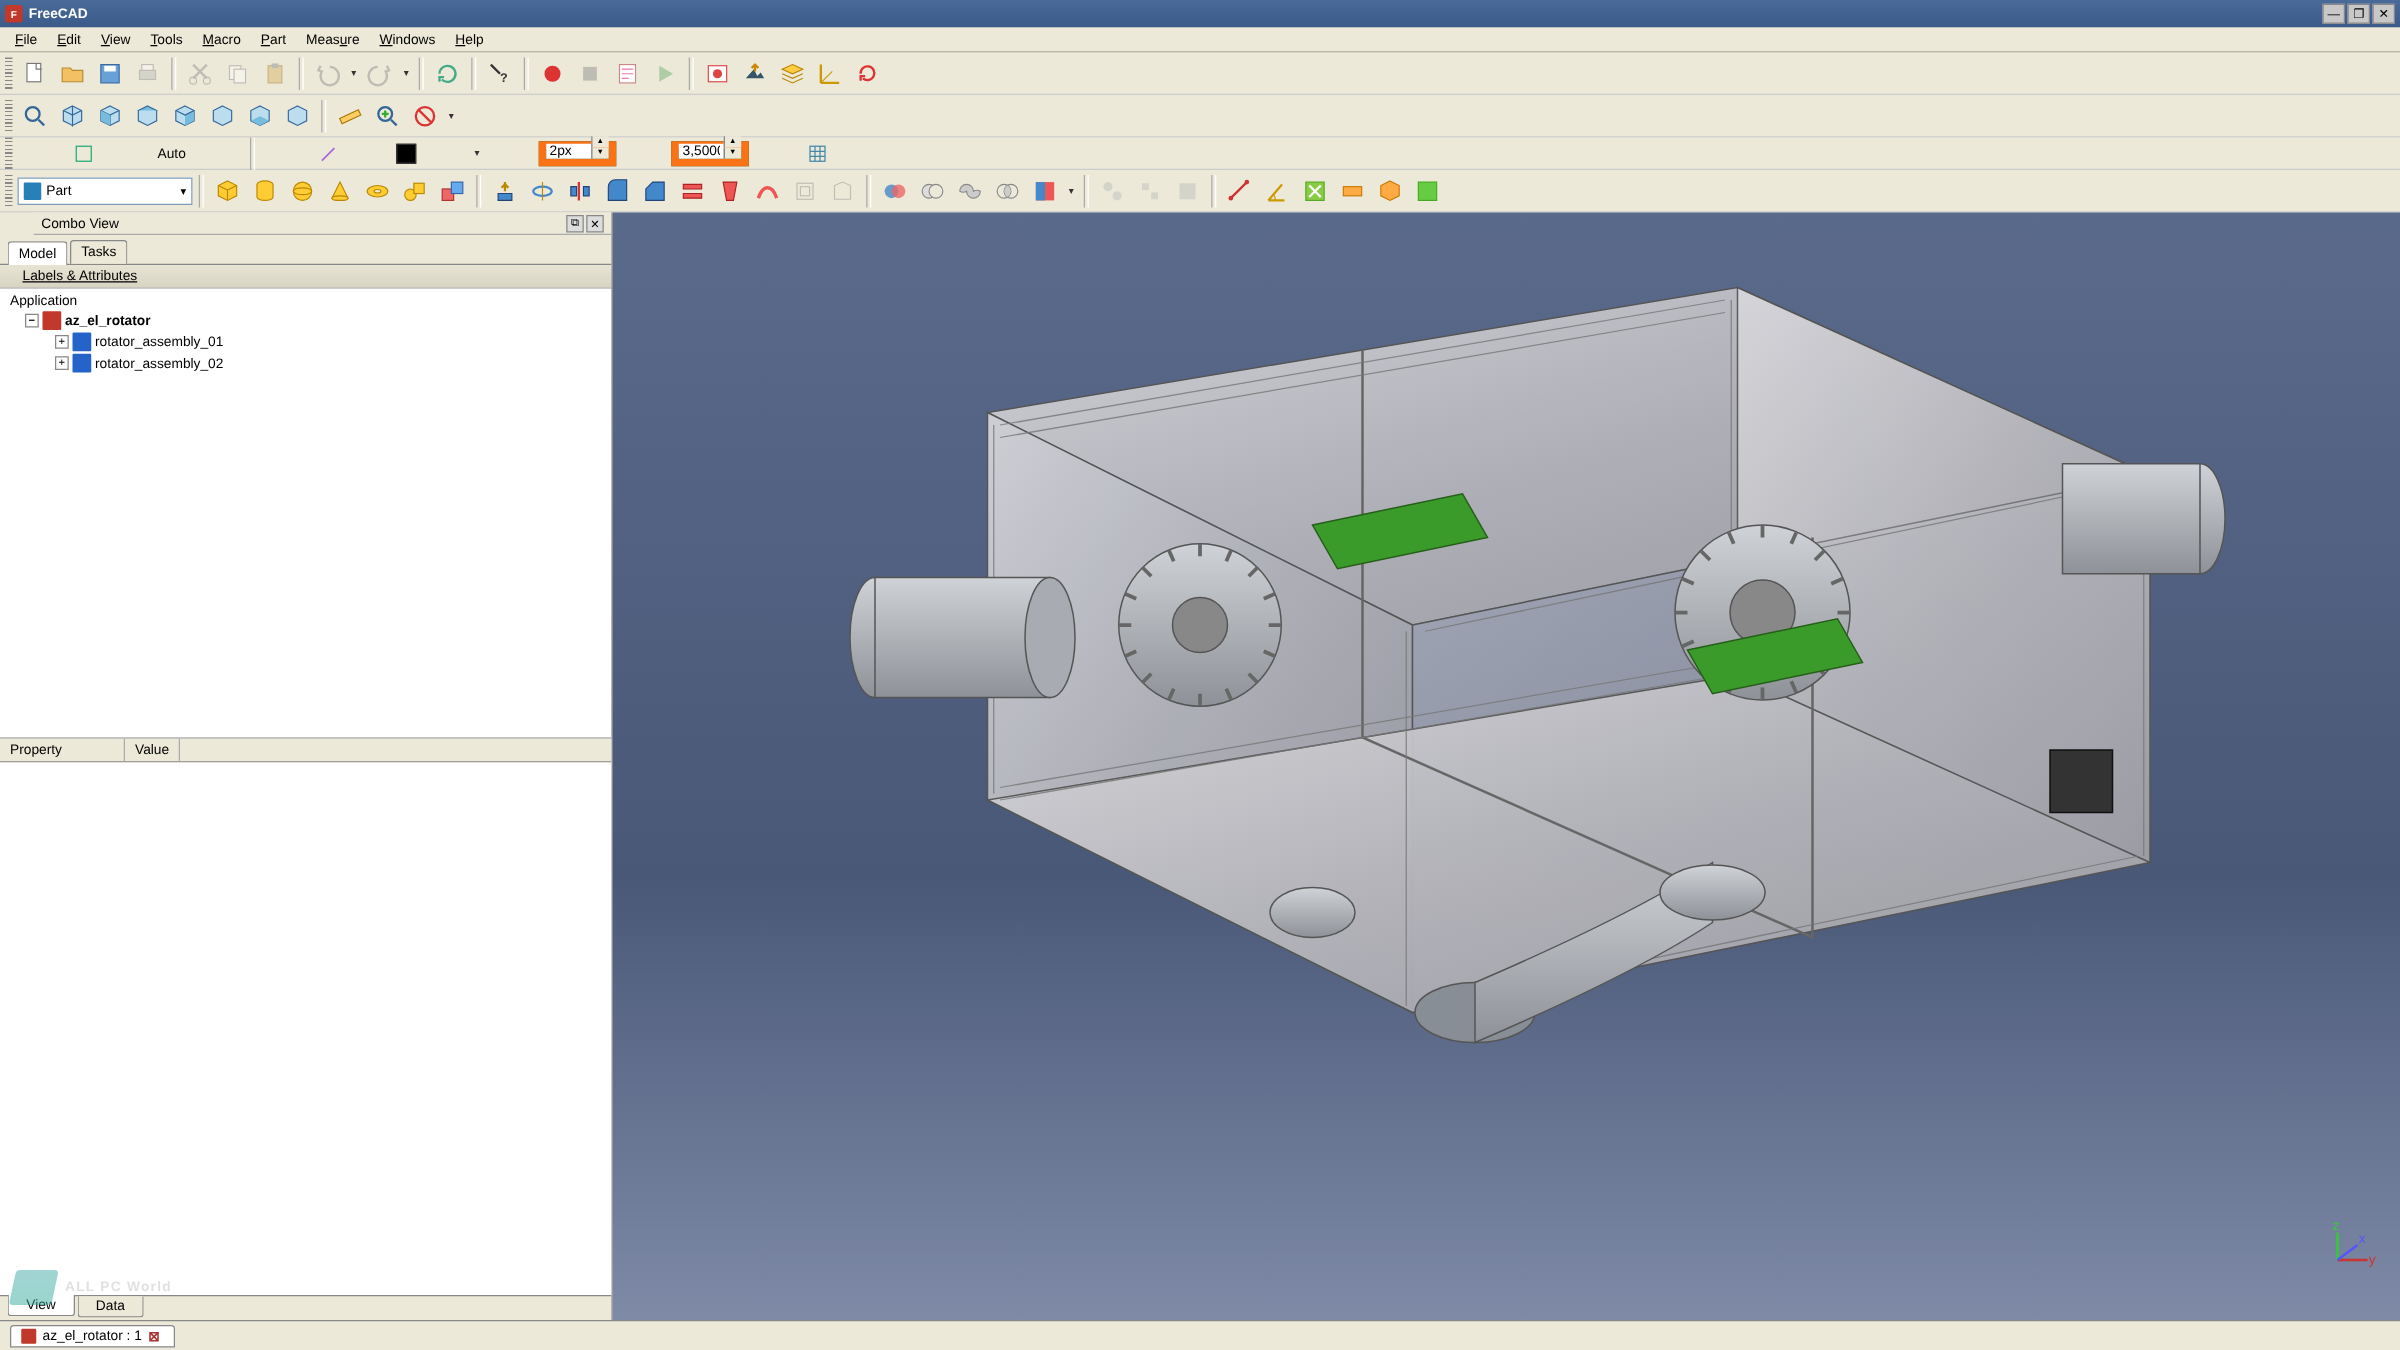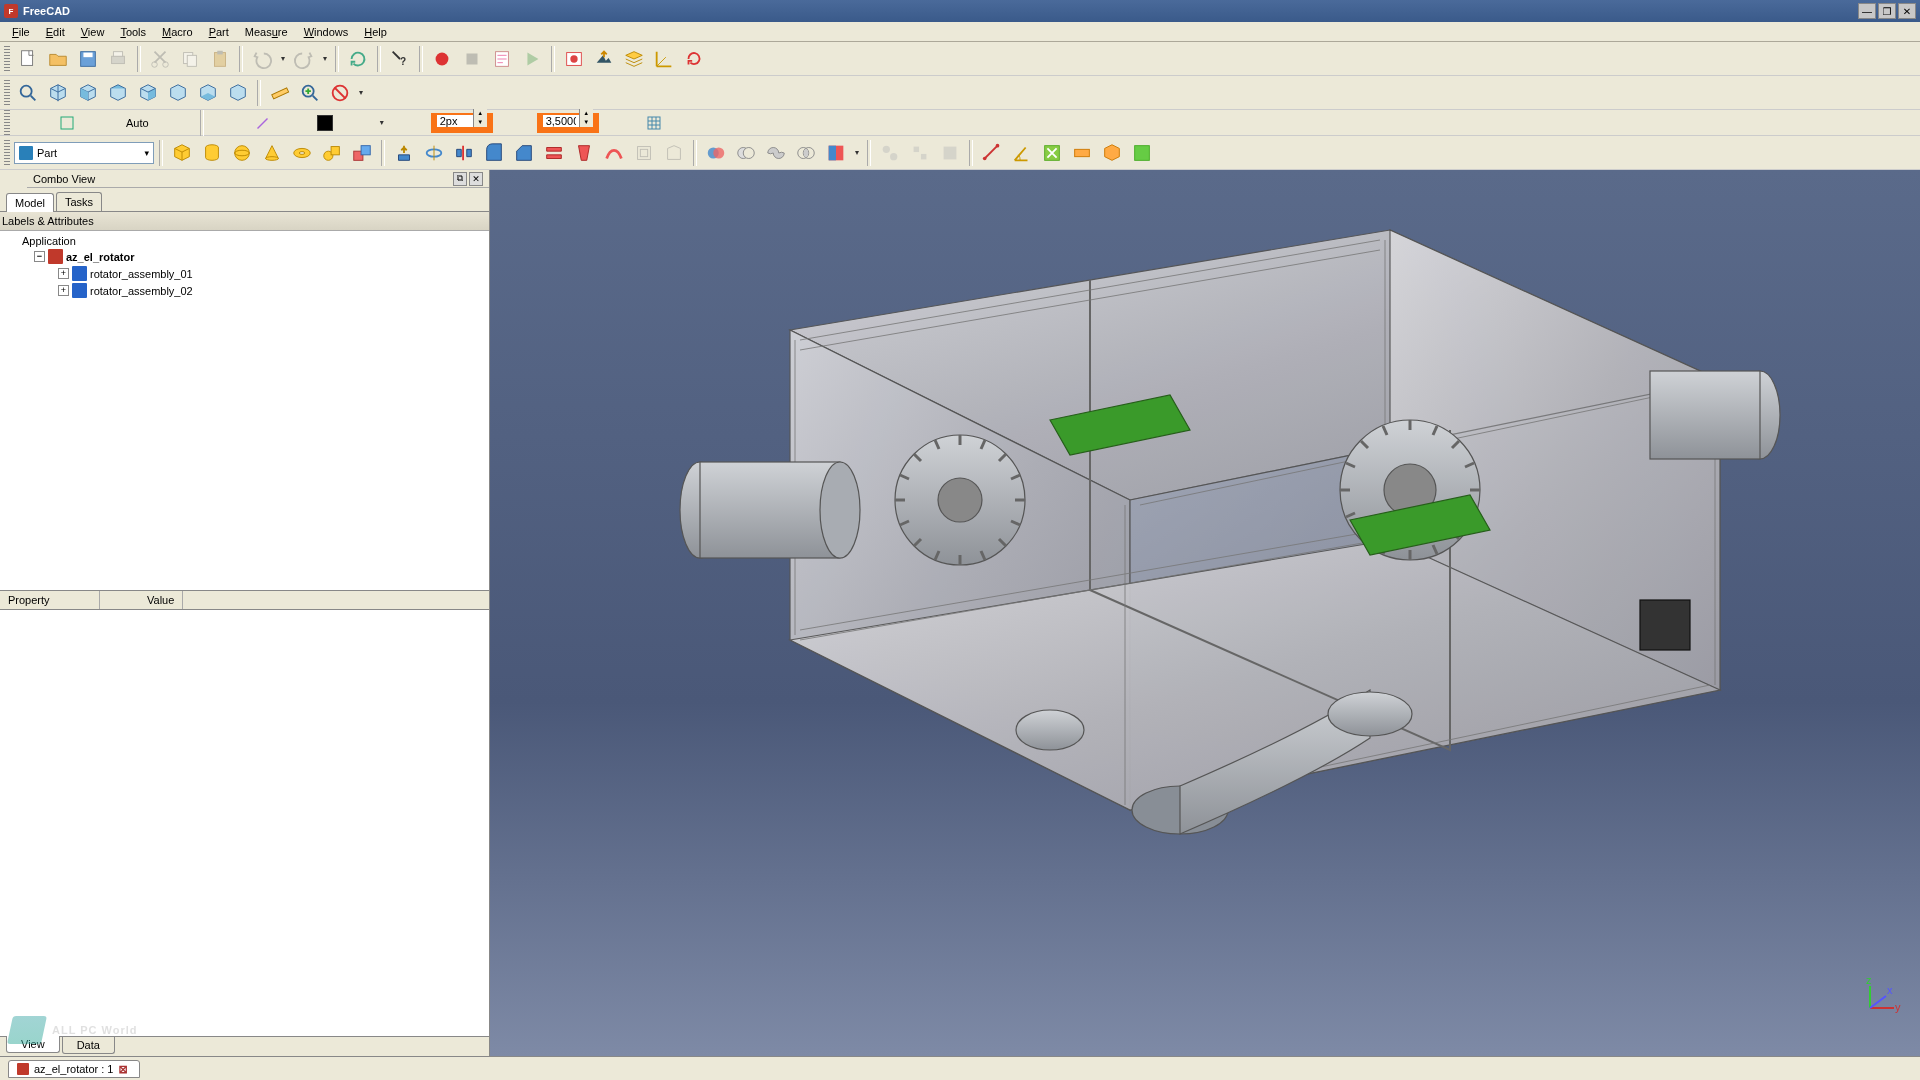--- a/index.html
+++ b/index.html
@@ -42,35 +42,35 @@
 .main-area { display: flex; height: calc(1080px - 22px - 20px - 34px - 34px - 26px - 34px - 24px); }
 .combo-panel { width: 490px; background: #ece9d8; border-right: 1px solid #888; display:flex; flex-direction:column; position:relative;}
 .panel-title { height: 18px; background: #ece9d8; border-bottom: 1px solid #aaa; padding: 2px 6px; font-size: 11px; display:flex; align-items:center;margin-left:27px;}
 .panel-title .ctl { margin-left:auto; display:flex; gap:2px;}
 .panel-title .ctl span{ width:14px; height:14px; font-size:9px; border:1px solid #888; display:flex;align-items:center;justify-content:center; cursor:pointer; background:#ddd;}
 
 .tabs-top { height: 24px; display:flex; align-items:flex-end; padding: 0 6px; gap:2px; border-bottom:1px solid #888; background:#ece9d8;}
 .tabs-top .tab { padding: 3px 8px; border:1px solid #888; border-bottom:none; background:#ece9d8; border-radius: 3px 3px 0 0; cursor:pointer;}
 .tabs-top .tab.active { background:#fff; position:relative; top:1px;}
 
-.section-hdr { background:linear-gradient(#e8e4d4,#d8d4c4); border-bottom:1px solid #aaa; padding:3px 2px; font-size:11px;}
-
-.tree { flex: 0 0 360px; background:#fff; overflow:auto; border-bottom:1px solid #888; padding:3px 18px;}
+.section-hdr { background:linear-gradient(#e8e4d4,#d8d4c4); border-bottom:1px solid #aaa; padding:3px 18px; font-size:11px;text-decoration:underline;}
+
+.tree { flex: 0 0 360px; background:#fff; overflow:auto; border-bottom:1px solid #888; padding:3px 4px;}
 .tree-node { display:flex; align-items:center; padding:1px 4px; gap:3px; cursor:pointer;}
 .tree-node .exp { width:11px; height:11px; border:1px solid #888; font-size:9px; line-height:9px; text-align:center; background:#fff;}
 .tree-node .icon { width:15px; height:15px; border-radius:1px;}
 .tree-node.doc .icon{ background:#c0392b;}
 .tree-node.part .icon{ background:#2563c9;}
 .tree-node .lbl{ white-space:nowrap;}
 .tree-node.root{ font-style:normal; padding-left:4px;}
 .tree-node.doc{ padding-left:16px; font-weight:bold;}
 .tree-node.part{ padding-left:40px;}
 
 .prop-panel { flex:1; background:#fff; border-top:none; display:flex; flex-direction:column;}
-.prop-hdr{ display:flex; background:#ece9d8; border-bottom:1px solid #888;gap:39px;}
+.prop-hdr{ display:flex; background:#ece9d8; border-bottom:1px solid #888;}
 .prop-hdr div{ padding:3px 8px; border-right:1px solid #aaa;}
 .prop-hdr div:first-child{width:100px;}
 .prop-body{ flex:1; background:#fff;}
 
 .tabs-bot { height:20px; display:flex; align-items:flex-start; padding:0 6px; gap:2px; background:#ece9d8; border-top:1px solid #888;}
 .tabs-bot .tab{ padding:2px 14px; border:1px solid #888; border-top:none; background:#ece9d8; border-radius:0 0 3px 3px; cursor:pointer;}
 .tabs-bot .tab.active{ background:#fff; position:relative; top:-1px;}
 
 
 .viewport { flex:1; background: linear-gradient(#5a6a8a 0%, #4a5878 60%, #7e8aa6 100%); position:relative; overflow:hidden;}

